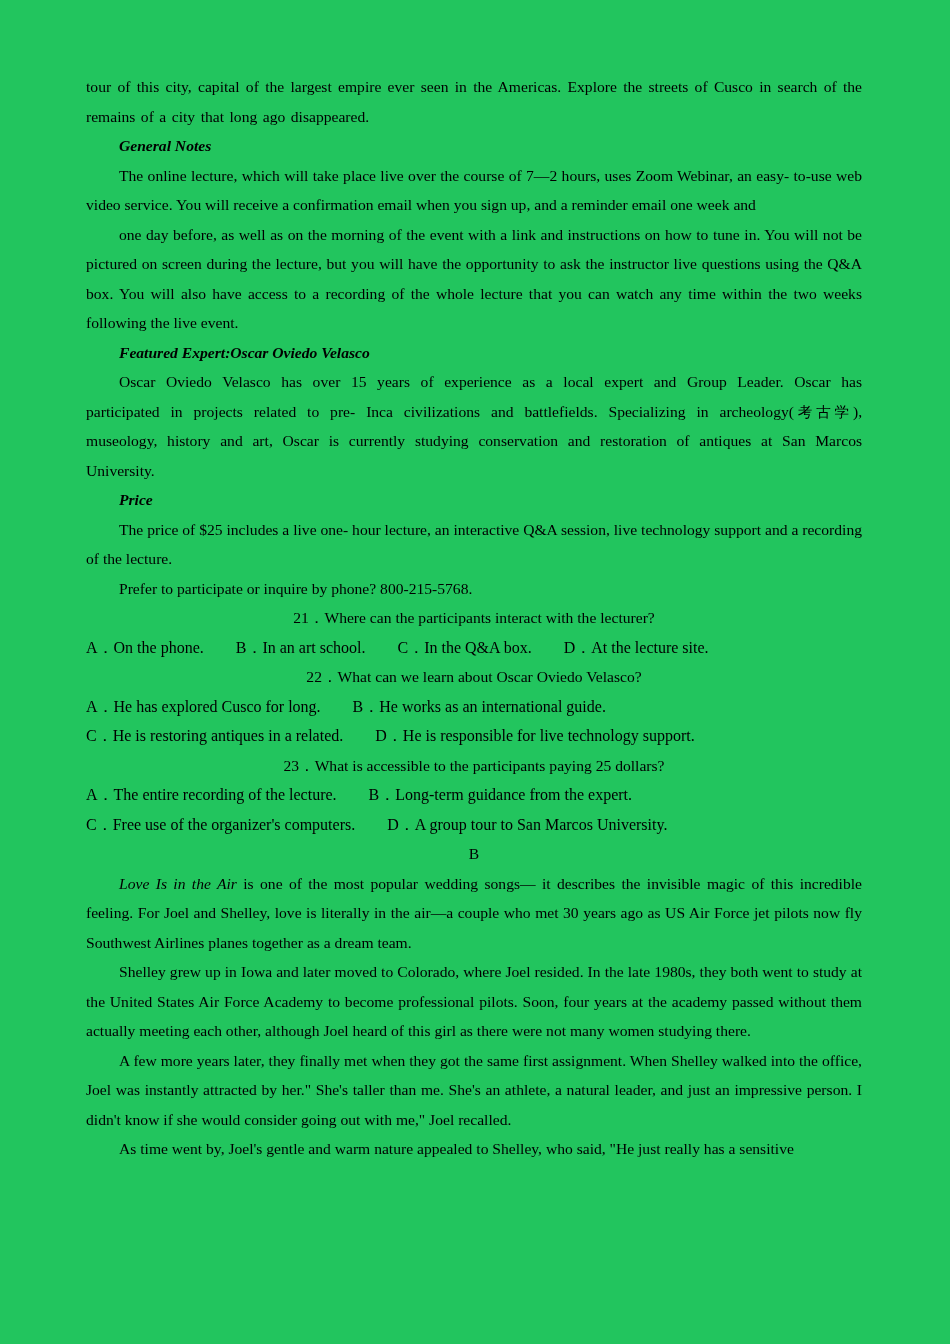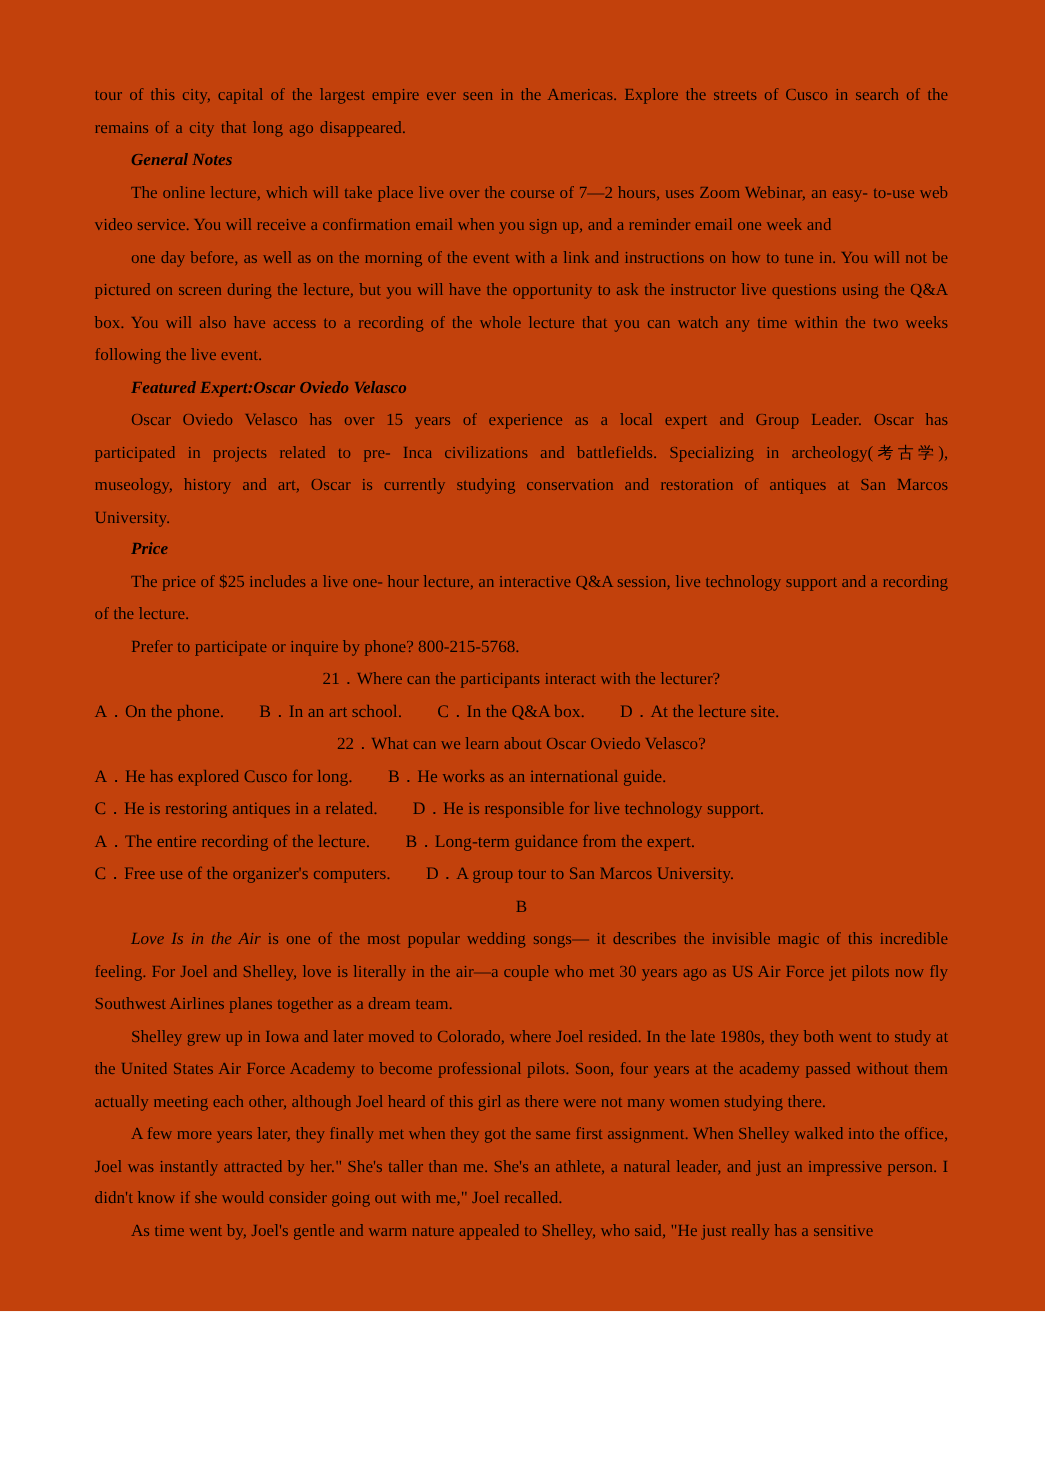--- a/index.html
+++ b/index.html
@@ -8,22 +8,22 @@
     background: #ffffff;
   }
   body {
     font-family: "Liberation Serif", "DejaVu Serif", serif;
     color: #000000;
     -webkit-font-smoothing: antialiased;
   }
   .page {
     position: relative;
     width: 950px;
-    height: 1192px;
-    background: #c2410c;
+    height: 1344px;
+    background: #22c55e;
     overflow: hidden;
   }
   .content {
     position: absolute;
     left: 86px;
     top: 72px;
     width: 776px;
   }
   
   .para {
@@ -110,20 +110,21 @@
 
     <p class="para">Prefer to participate or inquire by phone? 800-215-5768.</p>
 
     <p class="qline">21．Where can the participants interact with the lecturer?</p>
     <p class="optline">A．On the phone.        B．In an art school.        C．In the Q&amp;A box.        D．At the lecture site.</p>
 
     <p class="qline">22．What can we learn about Oscar Oviedo Velasco?</p>
     <p class="optline">A．He has explored Cusco for long.        B．He works as an international guide.</p>
     <p class="optline">C．He is restoring antiques in a related.        D．He is responsible for live technology support.</p>
 
+    <p class="qline">23．What is accessible to the participants paying 25 dollars?</p>
     <p class="optline">A．The entire recording of the lecture.        B．Long-term guidance from the expert.</p>
     <p class="optline">C．Free use of the organizer's computers.        D．A group tour to San Marcos University.</p>
 
     <p class="section-marker">B</p>
 
     <p class="para"><span class="italic">Love Is in the Air</span><span> is one of the most popular wedding songs— it describes the invisible magic of this incredible feeling. For Joel and Shelley, love is literally in the air—a couple who met 30 years ago as US Air Force jet pilots now fly Southwest Airlines planes together as a dream team.</span></p>
 
     <p class="para">Shelley grew up in Iowa and later moved to Colorado, where Joel resided.  In the late 1980s, they both went to study at the United States Air Force Academy to become professional pilots. Soon, four years at the academy passed without them actually meeting each other, although Joel heard of this girl as there were not many women studying there.</p>
 
     <p class="para">A few more years later, they finally met when they got the same first assignment. When Shelley walked into the office, Joel was instantly attracted by her." She's taller than me. She's an athlete, a natural leader, and just an impressive person. I didn't  know if she would consider going out with me," Joel recalled.</p>

